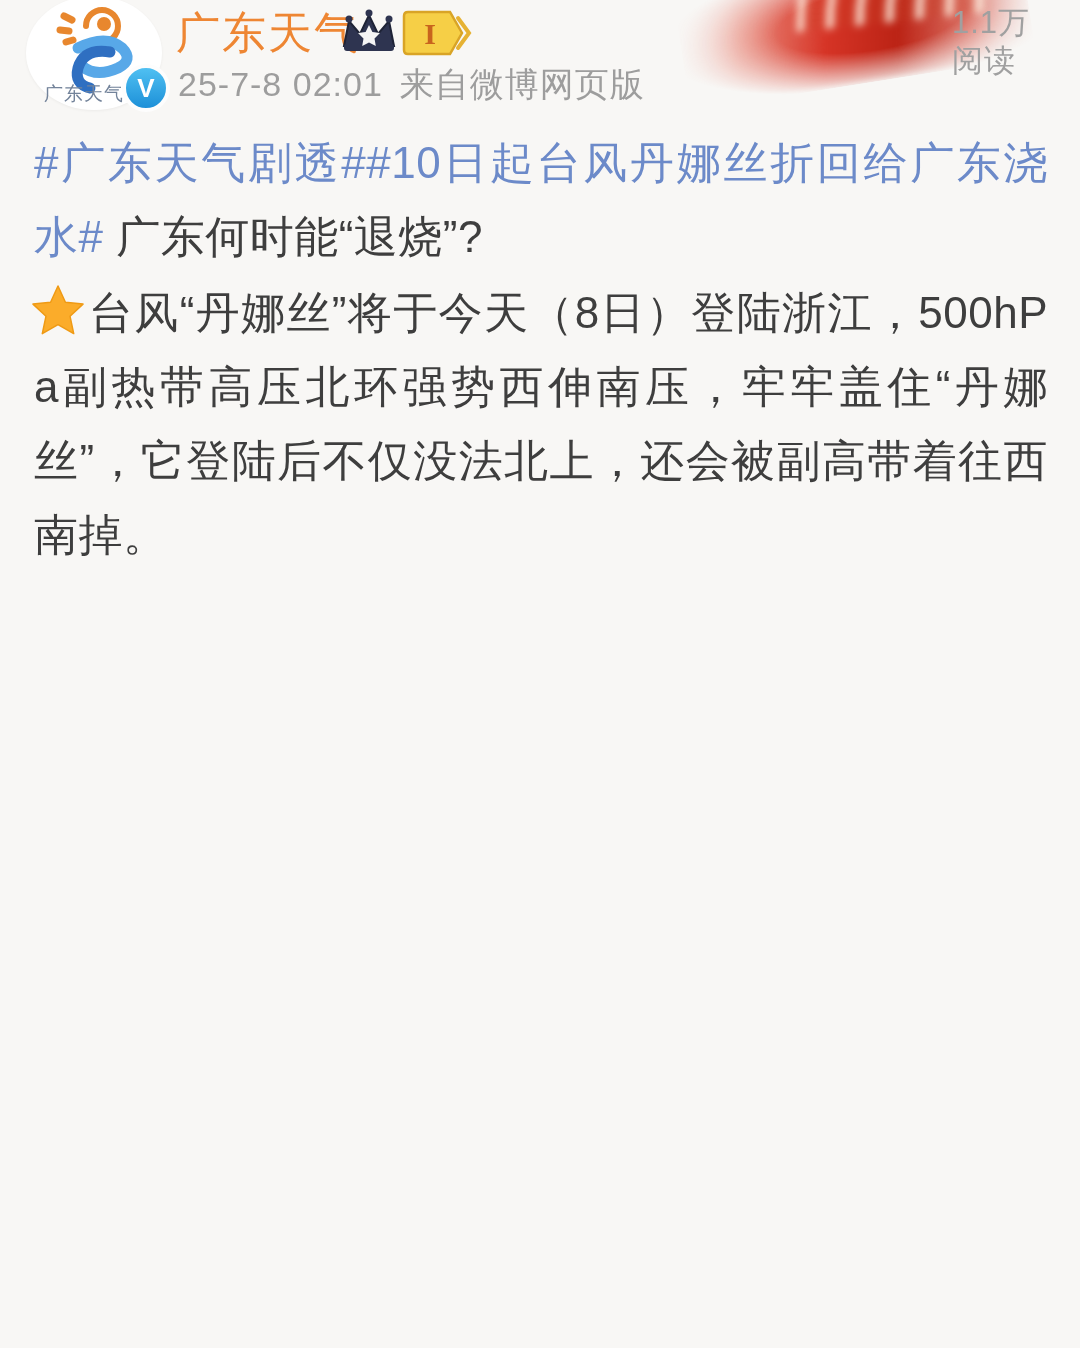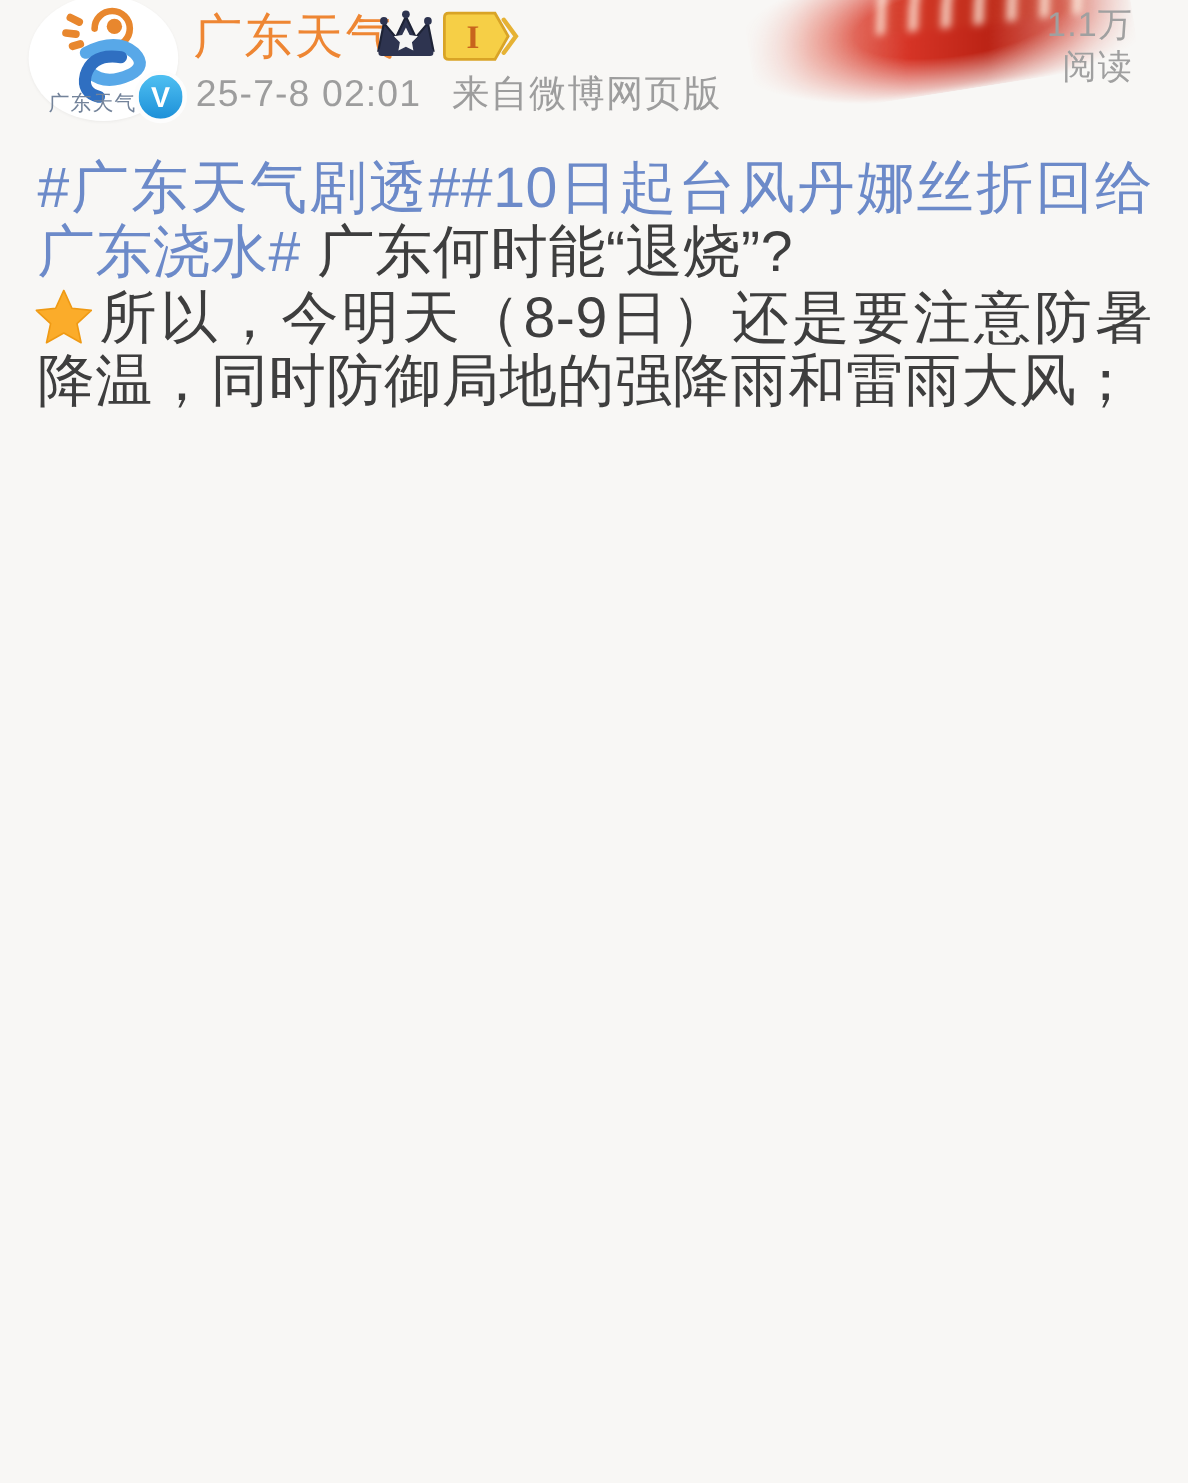--- a/index.html
+++ b/index.html
@@ -39,21 +39,21 @@
   }
   .author-name{
     position:absolute;left:176px;top:4px;
     font-size:44px;color:var(--author-orange);letter-spacing:2px;
   }
   .vip-badge{position:absolute;left:338px;top:8px;width:136px;height:50px;}
   .meta-row{
     position:absolute;left:178px;top:62px;
     font-size:34px;color:var(--meta-gray);letter-spacing:1px;white-space:nowrap;
   }
-  .meta-row .src{margin-left:28px;text-align:center;}
+  .meta-row .src{margin-left:17px;text-align:center;}
 
   
   .deco-red{
     position:absolute;top:-28px;right:50px;width:350px;height:112px;
     transform:rotate(-9deg);
     background:linear-gradient(100deg,
       rgba(222,60,38,0) 0%,
       rgba(222,60,38,.55) 18%,
       #d63426 42%,
       #bb2315 62%,
@@ -66,27 +66,27 @@
   }
   .deco-red::before{
     content:"";position:absolute;left:120px;top:18px;width:190px;height:38px;
     background:repeating-linear-gradient(92deg,
       rgba(255,244,228,.85) 0 9px, rgba(205,70,40,.25) 9px 30px);
     transform:rotate(3deg) skewX(-8deg);
     filter:blur(2px);opacity:.9;
   }
   .reads{
     position:absolute;right:50px;top:4px;z-index:3;
-    text-align:right;color:#a0a0a0;font-size:31px;line-height:1.22;letter-spacing:1px;
+    text-align:left;color:#a0a0a0;font-size:31px;line-height:1.22;letter-spacing:1px;
   }
 
   
   .content{
-    position:absolute;left:34px;top:142px;width:1014px;
-    font-size:52px;line-height:58px;letter-spacing:.5px;
+    position:absolute;left:34px;top:126px;width:1014px;
+    font-size:44px;line-height:74px;letter-spacing:.5px;
     word-break:break-all;text-align:justify;
   }
   .content p{margin:0 0 2px 0;}
   .hashtag{color:var(--hashtag-blue);}
   .star-wrap{display:inline-block;width:52px;height:50px;vertical-align:-7px;margin:0 4px 0 -2px;}
   .star-wrap svg{display:block;}
 </style>
 </head>
 <body>
 
@@ -146,25 +146,25 @@
   <div class="meta-row">
     <span>25-7-8 02:01</span><span class="src">来自微博网页版</span>
   </div>
 </div>
 
 <div class="content">
   <p>
     <span class="hashtag">#广东天气剧透##10日起台风丹娜丝折回给广东浇水#</span><span> 广东何时能“退烧”?</span>
   </p>
 
-
-
-
-
     <p>
       <span class="star-wrap">
         <svg width="52" height="50" viewBox="0 0 52 50">
           <path d="M26 1 L33.4 17.2 L51 19.1 L38 31.2 L41.7 48.6 L26 39.7 L10.3 48.6 L14 31.2 L1 19.1 L18.6 17.2 Z" fill="#fbac2a" stroke="#ef9a14" stroke-width="1.5" stroke-linejoin="round"></path>
         </svg>
-      </span><span>所以，今明天（8-9日）还是要注意防暑降温，同时防御局地的强降雨和雷雨大风；</span>
+      </span><span>台风“丹娜丝”将于今天（8日）登陆浙江，500hPa副热带高压北环强势西伸南压，牢牢盖住“丹娜丝”，它登陆后不仅没法北上，还会被副高带着往西南掉。</span>
     </p>
+
+
+
+
 
   </div>
 
 </body></html>

